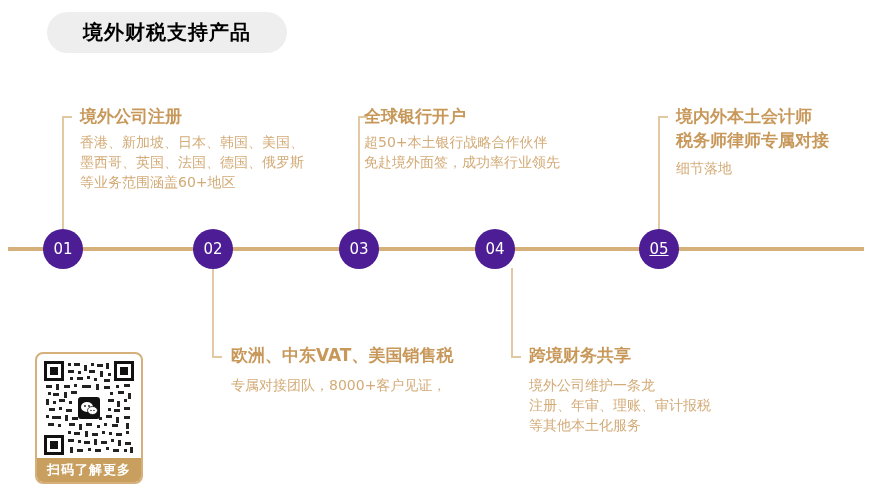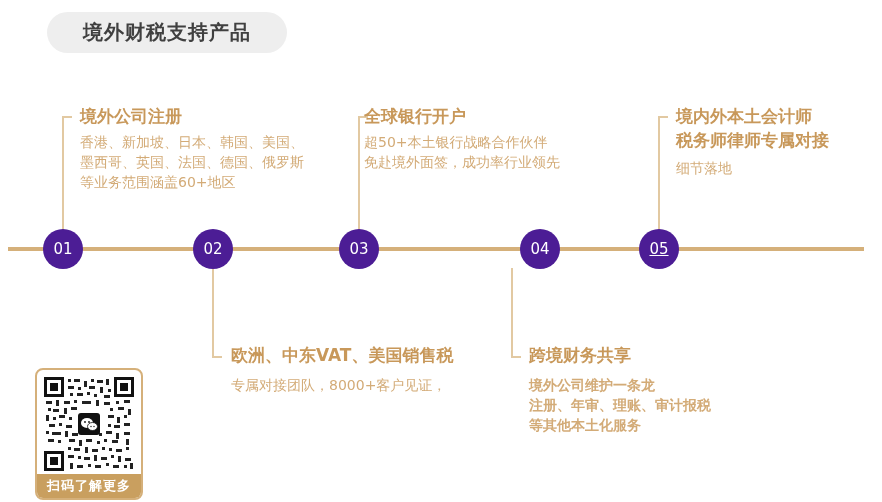--- a/index.html
+++ b/index.html
@@ -3,21 +3,21 @@
 <meta charset="utf-8">
 <style>
   * { box-sizing: border-box; margin: 0; padding: 0; }
   html, body { width: 882px; height: 502px; background: #ffffff; overflow: hidden; }
   body { position: relative; font-family: "DejaVu Sans", "Liberation Sans", sans-serif; }
 
   .title-pill {
     position: absolute; left: 47px; top: 12px; width: 240px; height: 41px;
     background: #eeeeee; border-radius: 21px;
     display: flex; align-items: center; justify-content: center;
-    font-size: 20px; font-weight: bold; color: #404040; letter-spacing: 1px;
+    font-size: 20px; font-weight: bold; color: #000000; letter-spacing: 1px;
   }
 
   .timeline-line {
     position: absolute; left: 8px; top: 247px; width: 856px; height: 4px;
     background: #d5b07a;
   }
 
   .node {
     position: absolute; width: 40px; height: 40px; border-radius: 50%;
     background: #4c1d95; color: #ffffff;
@@ -31,21 +31,21 @@
   .card { position: absolute; }
   .card-title {
     color: #c8985a; font-weight: bold; font-size: 17px; line-height: 24px; white-space: nowrap;
   }
   .card-desc {
     color: #d3ab77; font-size: 14px; line-height: 20px; margin-top: 4px; white-space: nowrap;
   }
 
   .qr-card {
     position: absolute; left: 35px; top: 352px; width: 108px; height: 132px;
-    border: 2px solid #d5b07a; border-radius: 8px; background: #fff; overflow: hidden; margin-top: 16px;
+    border: 2px solid #d5b07a; border-radius: 8px; background: #fff; overflow: hidden;
   }
   .qr-box { position: absolute; left: 7px; top: 7px; width: 90px; height: 94px; }
   .qr-caption {
     position: absolute; left: 0; bottom: 0; width: 100%; height: 24px;
     background: #c99f5f; color: #fff; font-size: 13px; font-weight: bold;
     display: flex; align-items: center; justify-content: center; letter-spacing: 1px;
   }
 </style>
 </head>
 <body>
@@ -86,27 +86,27 @@
     <div>超50+本土银行战略合作伙伴</div>
     <div>免赴境外面签，成功率行业领先</div>
   </div>
 </div>
 <div class="node" style="left:339px;">03</div>
 
 <div class="vline" style="left:511px; top:268px; height:90px;"></div>
 <div class="hline" style="left:511px; top:356px;"></div>
 <div class="card" style="left:529px; top:343px;">
   <div class="card-title">跨境财务共享</div>
-  <div class="card-desc" style="margin-top:8px;font-weight:bold;">
+  <div class="card-desc" style="margin-top:8px;">
     <div>境外公司维护一条龙</div>
     <div>注册、年审、理账、审计报税</div>
     <div>等其他本土化服务</div>
   </div>
 </div>
-<div class="node" style="left:520px;text-align:right;">04</div>
+<div class="node" style="left:475px;text-align:right;">04</div>
 
 <div class="vline" style="left:658px; top:116px; height:114px;"></div>
 <div class="hline" style="left:658px; top:116px;"></div>
 <div class="card" style="left:676px; top:104px;">
   <div class="card-title">
     <div>境内外本土会计师</div>
     <div>税务师律师专属对接</div>
   </div>
   <div class="card-desc" style="margin-top:6px;">
     <div>细节落地</div>

